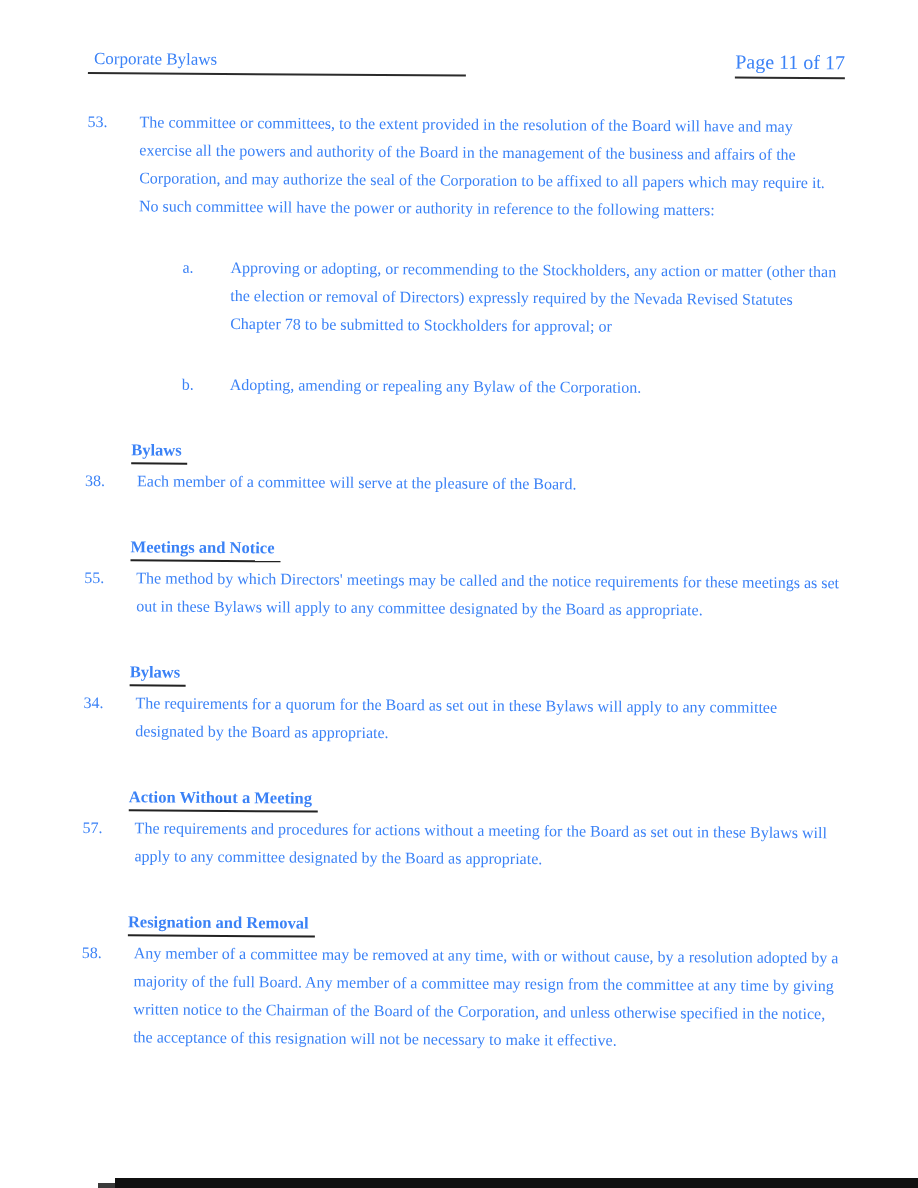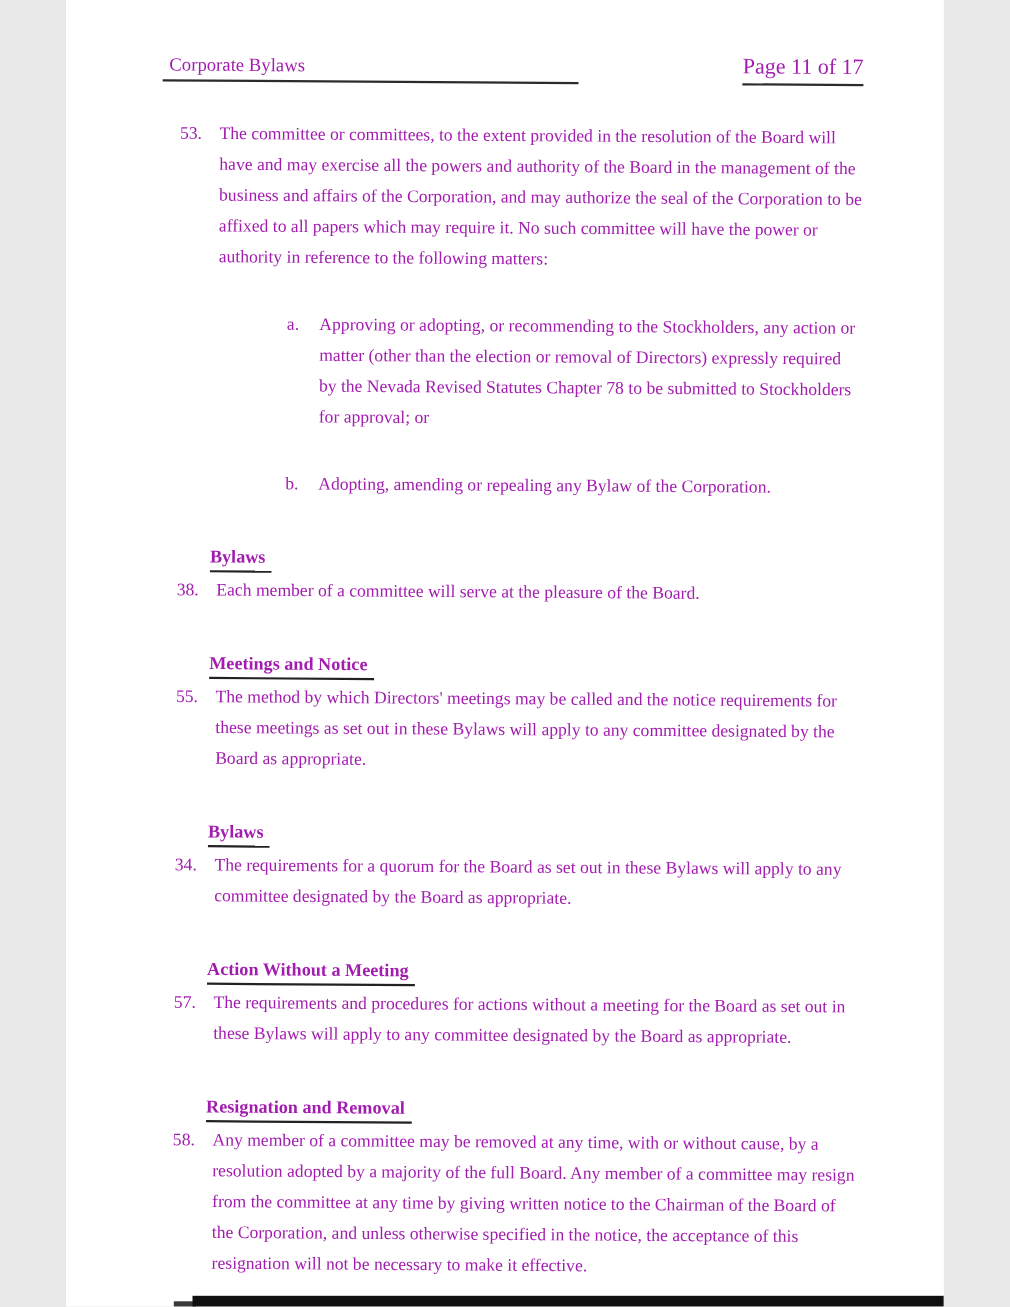--- a/index.html
+++ b/index.html
@@ -2,27 +2,27 @@
 <html><head>
 <meta charset="utf-8">
 <style>
   html, body {
     margin: 0;
     padding: 0;
     background: #e8e8e8;
   }
   .page {
     position: relative;
-    width: 798px;
+    width: 918px;
     height: 1188px;
     margin: 0 auto;
     background: #ffffff;
     overflow: hidden;
     font-family: "Liberation Serif", "DejaVu Serif", serif;
-    color: #a21caf;
+    color: #3b82f6;
   }
   .content {
     position: absolute;
     top: 0; left: 0; right: 0;
     padding: 46px 73px 0 88px;
     transform: rotate(0.4deg);
     transform-origin: 90px 60px;
   }
   .doc-header {
     display: flex;
@@ -44,21 +44,20 @@
     border-bottom: 2px solid #2b2b2b;
   }
   .item {
     display: flex;
     align-items: flex-start;
     font-size: 16px;
     line-height: 28px;
   }
   .item .num {
     flex: 0 0 52px;
-    text-align: center;
   }
   .item .txt {
     flex: 1 1 auto;
     max-width: 705px;
   }
   .item.sub {
     margin-left: 96px;
     margin-top: 33px;
   }
   .item.sub .num {

